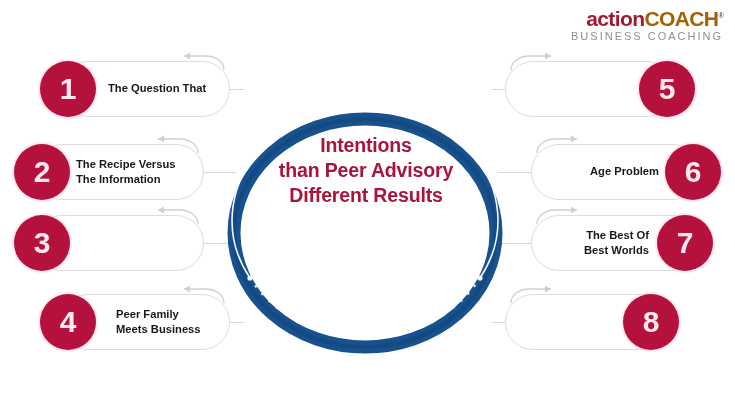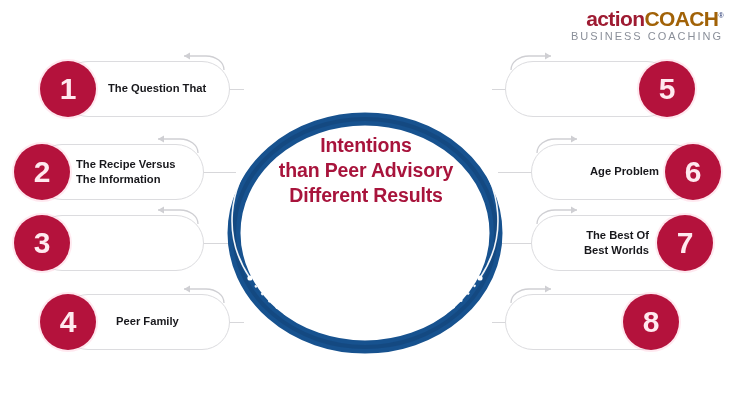--- a/index.html
+++ b/index.html
@@ -218,20 +218,21 @@
 
   <div class="item left" style="left:40px; top:294px; width:190px;">
     <div class="card" style="left:20px; width:170px;"></div>
     <svg class="arrow-curl" width="60" height="22" style="left:128px; top:-11px;" viewBox="0 0 60 22">
       <path d="M 56 20 A 18 14 0 0 0 38 6 L 16 6" fill="none" stroke="#cfcfd3" stroke-width="1.3"></path>
       <path d="M 16 6 L 22 2.6 L 22 9.4 Z" fill="#cfcfd3"></path>
     </svg>
     <div class="num-circle" style="left:0px;">4</div>
     <div class="item-label" style="left:76px;">
       <span>Peer Family</span>
+      <span>Meets Business</span>
     </div>
   </div>
 
   <div class="item right" style="left:505px; top:61px; width:190px;">
     <div class="card" style="left:0px; width:170px;"></div>
     <svg class="arrow-curl" width="60" height="22" style="left:2px; top:-11px;" viewBox="0 0 60 22">
       <path d="M 4 20 A 18 14 0 0 1 22 6 L 44 6" fill="none" stroke="#cfcfd3" stroke-width="1.3"></path>
       <path d="M 44 6 L 38 2.6 L 38 9.4 Z" fill="#cfcfd3"></path>
     </svg>
     <div class="num-circle" style="left:134px;">5</div>

